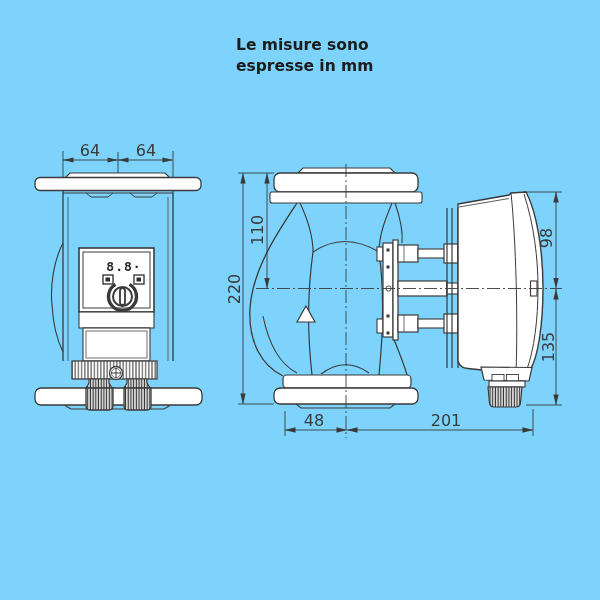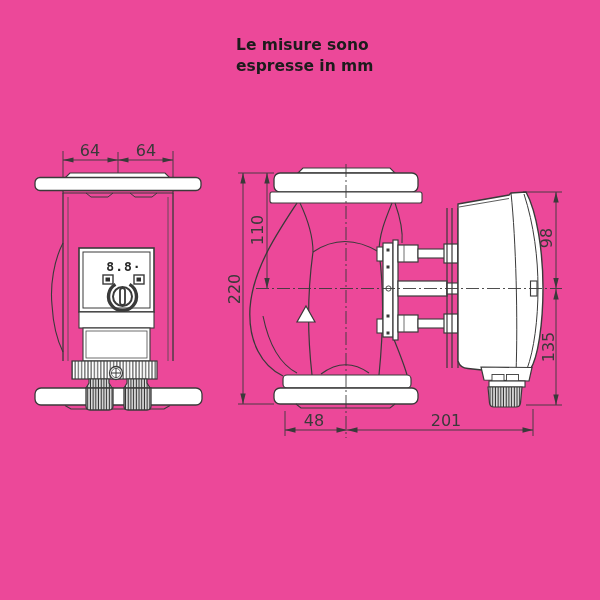--- a/index.html
+++ b/index.html
@@ -1,16 +1,16 @@
 <!DOCTYPE html>
 <html><head>
 <meta charset="utf-8">
 <style>
   html,body{margin:0;padding:0;background:#ffffff;}
-  .canvas{position:relative;width:600px;height:600px;background:#ec4899;overflow:hidden;
+  .canvas{position:relative;width:600px;height:600px;background:#7dd3fc;overflow:hidden;
           font-family:"DejaVu Sans","Liberation Sans",sans-serif;}
   svg{display:block;}
   .dimtxt{font-family:"DejaVu Sans","Liberation Sans",sans-serif;font-size:16px;fill:#3a3a3a;}
   .titletxt{font-family:"DejaVu Sans","Liberation Sans",sans-serif;font-size:15.5px;font-weight:bold;fill:#1c1c1c;}
   .lcd{font-family:"DejaVu Sans Mono","Liberation Mono",monospace;font-size:13px;font-weight:bold;fill:#262626;letter-spacing:1px;}
   .ln{stroke:#3a3a3a;fill:none;}
   .thin{stroke:#4a4a4a;fill:none;}
   .wfill{fill:#ffffff;stroke:#3a3a3a;}
   .arrow{fill:#3a3a3a;stroke:none;}
   .dim{stroke:#3a3a3a;stroke-width:0.9;fill:none;}

